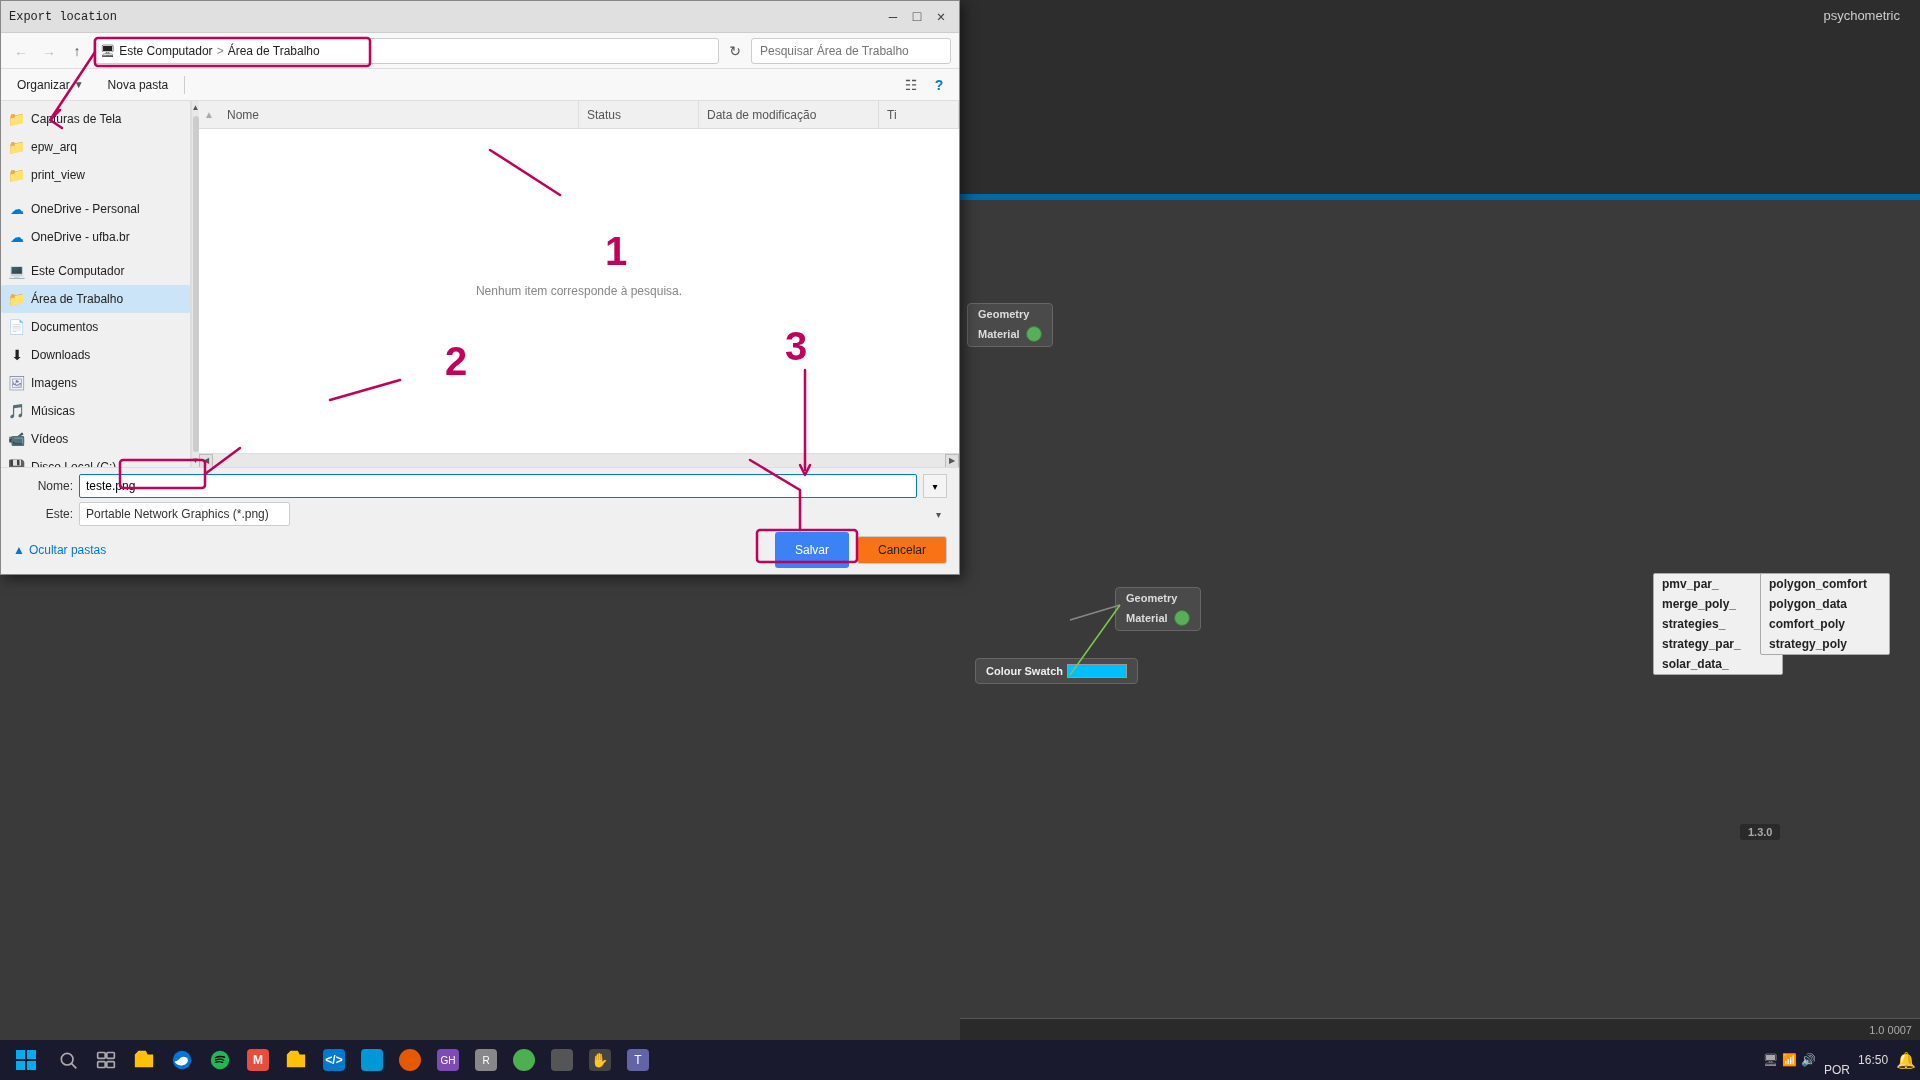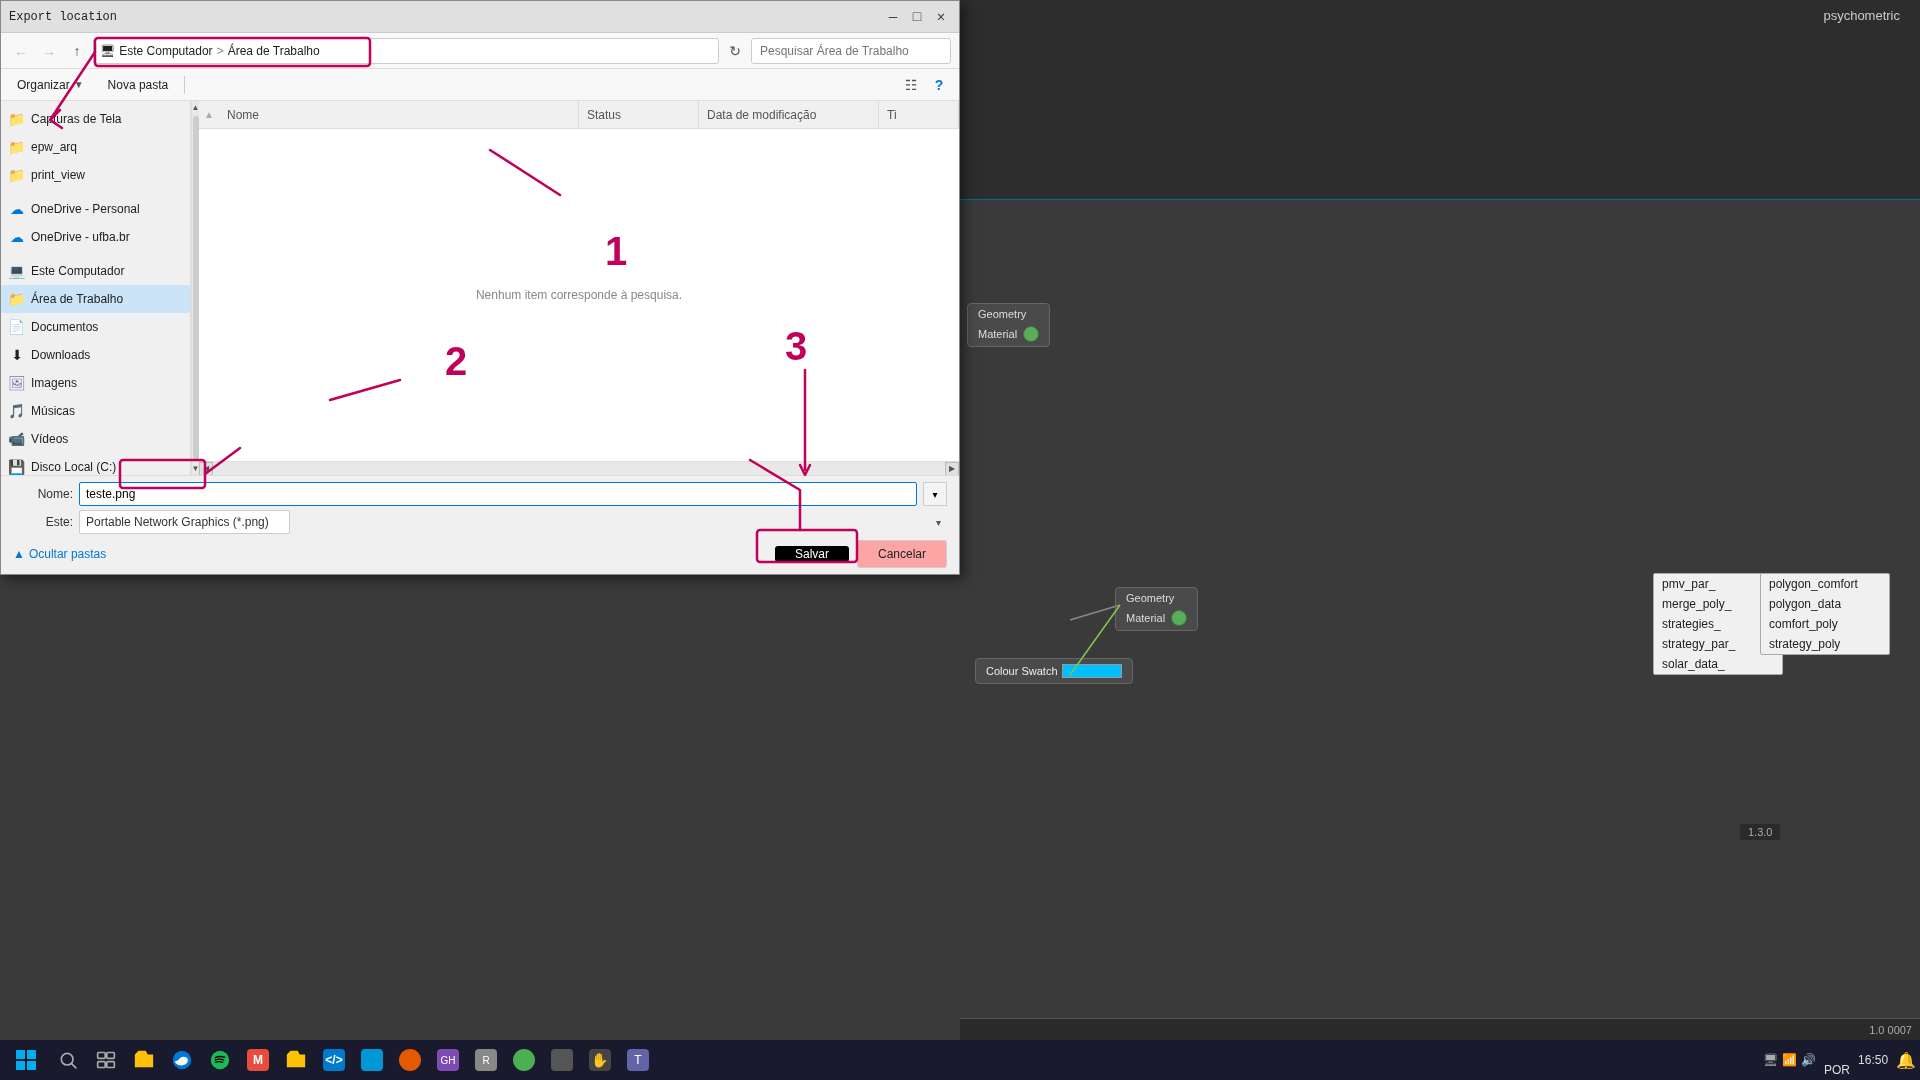--- a/index.html
+++ b/index.html
@@ -22,21 +22,21 @@
       background: #3a3a3a;
     }
 
     
     .gh-toolbar {
       position: absolute;
       top: 0; right: 0;
       width: 960px;
       height: 200px;
       background: #2d2d2d;
-      border-bottom: 1px solid #0369a1;
+      border-bottom: 6px solid #0369a1;
     }
 
     .gh-title {
       position: absolute;
       top: 8px;
       right: 20px;
       color: #ccc;
       font-size: 13px;
     }
 
@@ -491,35 +491,35 @@
       margin-right: auto;
       font-size: 12px;
       color: #0078d7;
       cursor: pointer;
       display: flex;
       align-items: center;
       gap: 4px;
     }
 
     .btn-primary {
-      height: 16px;
+      height: 36px;
       padding: 0 20px;
-      background: #000000;
+      background: #3b82f6;
       color: white;
       border: none;
       border-radius: 3px;
       font-size: 12px;
       cursor: pointer;
       font-family: inherit;
     }
 
     .btn-secondary {
       height: 28px;
       padding: 0 20px;
-      background: #fca5a5;
+      background: #f97316;
       color: #222;
       border: 1px solid #ccc;
       border-radius: 3px;
       font-size: 12px;
       cursor: pointer;
       font-family: inherit;
     }
 
     
     .annotations-overlay {
@@ -531,20 +531,21 @@
       z-index: 600;
     }
 
     
     .gh-canvas-area {
       position: absolute;
       top: 0;
       left: 960px;
       width: 960px;
       height: 925px;
+      font-weight: bold;
     }
   </style>
 </head>
 <body>
 
 <div class="gh-canvas"></div>
 
 <div class="gh-toolbar">
   <div class="gh-title">psychometric</div>
 

